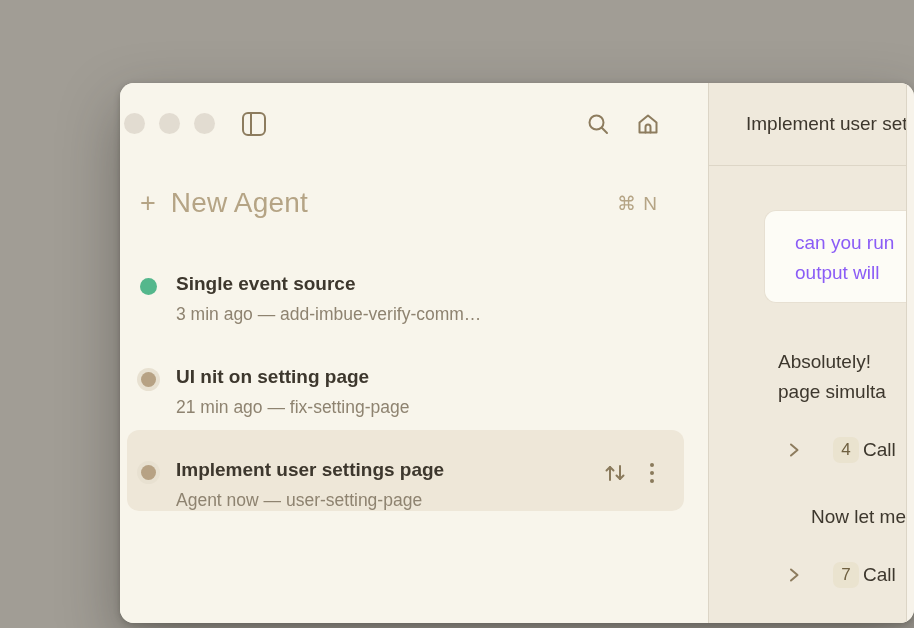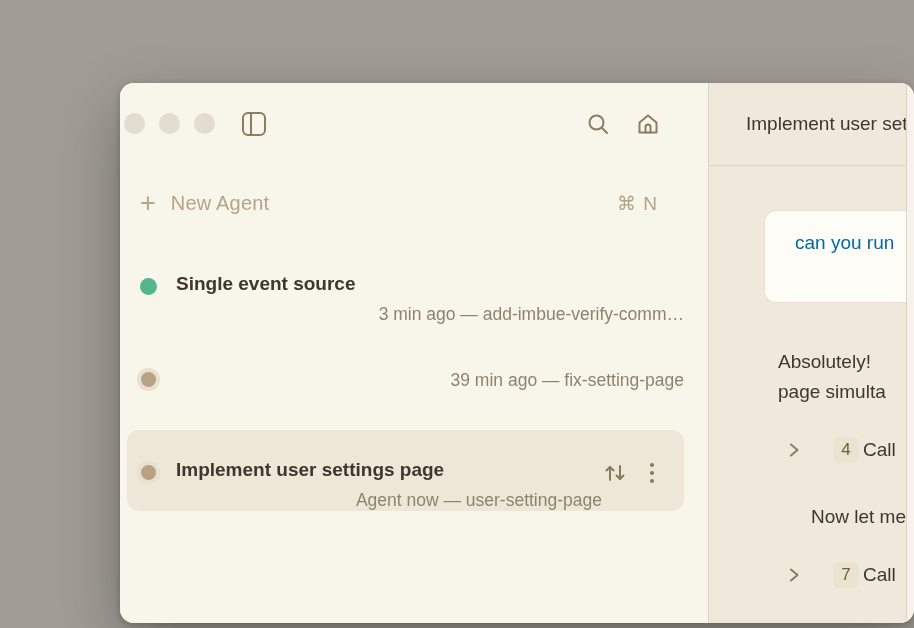--- a/index.html
+++ b/index.html
@@ -19,54 +19,54 @@
   .lights{position:absolute;left:4px;top:30px;display:flex;gap:14px;}
   .light{width:21px;height:21px;border-radius:50%;background:#e2dcd1;}
   .toggle-btn{position:absolute;left:122px;top:29px;width:24px;height:24px;
     border:2px solid #8d7c5e;border-radius:6px;box-sizing:border-box;}
   .toggle-line{position:absolute;left:6px;top:0;bottom:0;width:2px;background:#8d7c5e;}
   .icon-btn{position:absolute;top:29px;width:24px;height:24px;color:#8d7c5e;}
   .icon-btn svg{display:block;}
   .new-agent{position:absolute;top:104px;left:20px;right:50px;height:32px;
     display:flex;align-items:center;color:#b5a485;cursor:default;}
   .plus-glyph{font-size:27px;font-weight:400;line-height:28px;margin-right:15px;}
-  .new-agent-label{font-size:20px;font-weight:500;letter-spacing:.2px;}
+  .new-agent-label{font-size:28px;font-weight:500;letter-spacing:.2px;}
   .na-spacer{flex:1;}
   .shortcut{font-size:19px;letter-spacing:1px;}
   .agent-list{position:absolute;top:157px;left:0;right:0;}
   .agent-row{height:93px;position:relative;display:flex;align-items:center;
     padding:0 24px 0 20px;box-sizing:border-box;}
   .agent-row.selected::before{content:"";position:absolute;left:7px;right:24px;top:4px;bottom:8px;
     background:#eee7d8;border-radius:12px;}
   .agent-row>*{position:relative;z-index:1;}
   .dot-col{width:36px;flex:none;display:flex;align-items:center;}
   .dot-done{width:17px;height:17px;border-radius:50%;background:#54b78c;}
   .dot-working{width:15px;height:15px;border-radius:50%;background:#b7a284;
     box-shadow:0 0 0 4px #e8e1d1;margin-left:1px;}
   .row-text{flex:1;min-width:0;}
   .row-title{font-size:19px;font-weight:600;color:#3d372d;line-height:30px;
     white-space:nowrap;overflow:hidden;margin-top:24px;}
   .row-sub{font-size:17.5px;font-weight:400;color:#8e8370;line-height:30px;
-    white-space:nowrap;overflow:hidden;text-align:right;}
+    white-space:nowrap;overflow:hidden;}
   .row-actions{display:flex;align-items:center;gap:20px;margin-right:28px;flex:none;color:#8a7a5c;}
   .kebab{display:flex;flex-direction:column;gap:4px;padding:2px;}
   .kebab i{width:4px;height:4px;border-radius:50%;background:#8a7a5c;display:block;}
   
   .vdiv{width:1px;flex:none;background:#dcd5c6;}
   .chat{flex:1;position:relative;background:#efe9dc;min-width:0;}
   .sliver{width:7px;flex:none;background:#f7f3ea;border-left:1px solid #dcd5c6;}
   
   .chat-header{height:83px;box-sizing:border-box;border-bottom:1px solid #ddd6c7;
     display:flex;align-items:center;padding-left:37px;
     font-size:19px;font-weight:500;color:#3d372d;white-space:nowrap;overflow:hidden;}
   .chat-body{position:absolute;top:83px;left:0;right:0;bottom:0;overflow:hidden;}
   .bubble{position:absolute;left:55px;right:0;top:44px;height:93px;box-sizing:border-box;
     background:#fdfcf6;border:1px solid #e7e0d2;border-right:none;
     border-radius:12px 0 0 12px;padding:17px 0 0 30px;
-    font-size:19px;line-height:30px;color:#0369a1;white-space:nowrap;overflow:hidden;}
+    font-size:19px;line-height:30px;color:#8b5cf6;white-space:nowrap;overflow:hidden;}
   .assistant-text{position:absolute;left:69px;right:0;
     font-size:19px;line-height:30px;color:#3d372d;white-space:nowrap;overflow:hidden;}
   .reply-1{top:181px;}
   .reply-2{top:336px;text-align:right;}
   .tool-row{position:absolute;left:76px;right:0;height:30px;
     display:flex;align-items:center;white-space:nowrap;overflow:hidden;}
   .tool-row-1{top:269px;}
   .tool-row-2{top:394px;}
   .tool-chevron{flex:none;color:#8d7c5e;display:flex;}
   .tool-badge{flex:none;margin-left:30px;min-width:26px;height:26px;border-radius:7px;
@@ -122,21 +122,22 @@
           <div class="row-title">Single event source</div>
           <div class="row-sub">3 min ago — add-imbue-verify-comm…</div>
         </div>
       </div>
 
       <div class="agent-row">
         <div class="dot-col">
           <span class="dot-working"></span>
         </div>
         <div class="row-text">
-          <div class="row-sub">39 min ago — fix-setting-page</div>
+          <div class="row-title">UI nit on setting page</div>
+          <div class="row-sub">21 min ago — fix-setting-page</div>
         </div>
       </div>
 
       <div class="agent-row selected">
         <div class="dot-col">
           <span class="dot-working"></span>
         </div>
         <div class="row-text">
           <div class="row-title">Implement user settings page</div>
           <div class="row-sub">Agent now — user-setting-page</div>
@@ -167,20 +168,21 @@
   <div class="chat">
 
     <div class="chat-header">
       <span>Implement user settings page</span>
     </div>
 
     <div class="chat-body">
 
       <div class="bubble">
         <div>can you run</div>
+        <div>output will</div>
       </div>
 
       <div class="assistant-text reply-1">
         <div>Absolutely!</div>
         <div>page simulta</div>
       </div>
 
       <div class="tool-row tool-row-1">
         <span class="tool-chevron">
           <svg width="18" height="18" viewBox="0 0 18 18" fill="none" stroke="#8d7c5e" stroke-width="2" stroke-linecap="round" stroke-linejoin="round">

